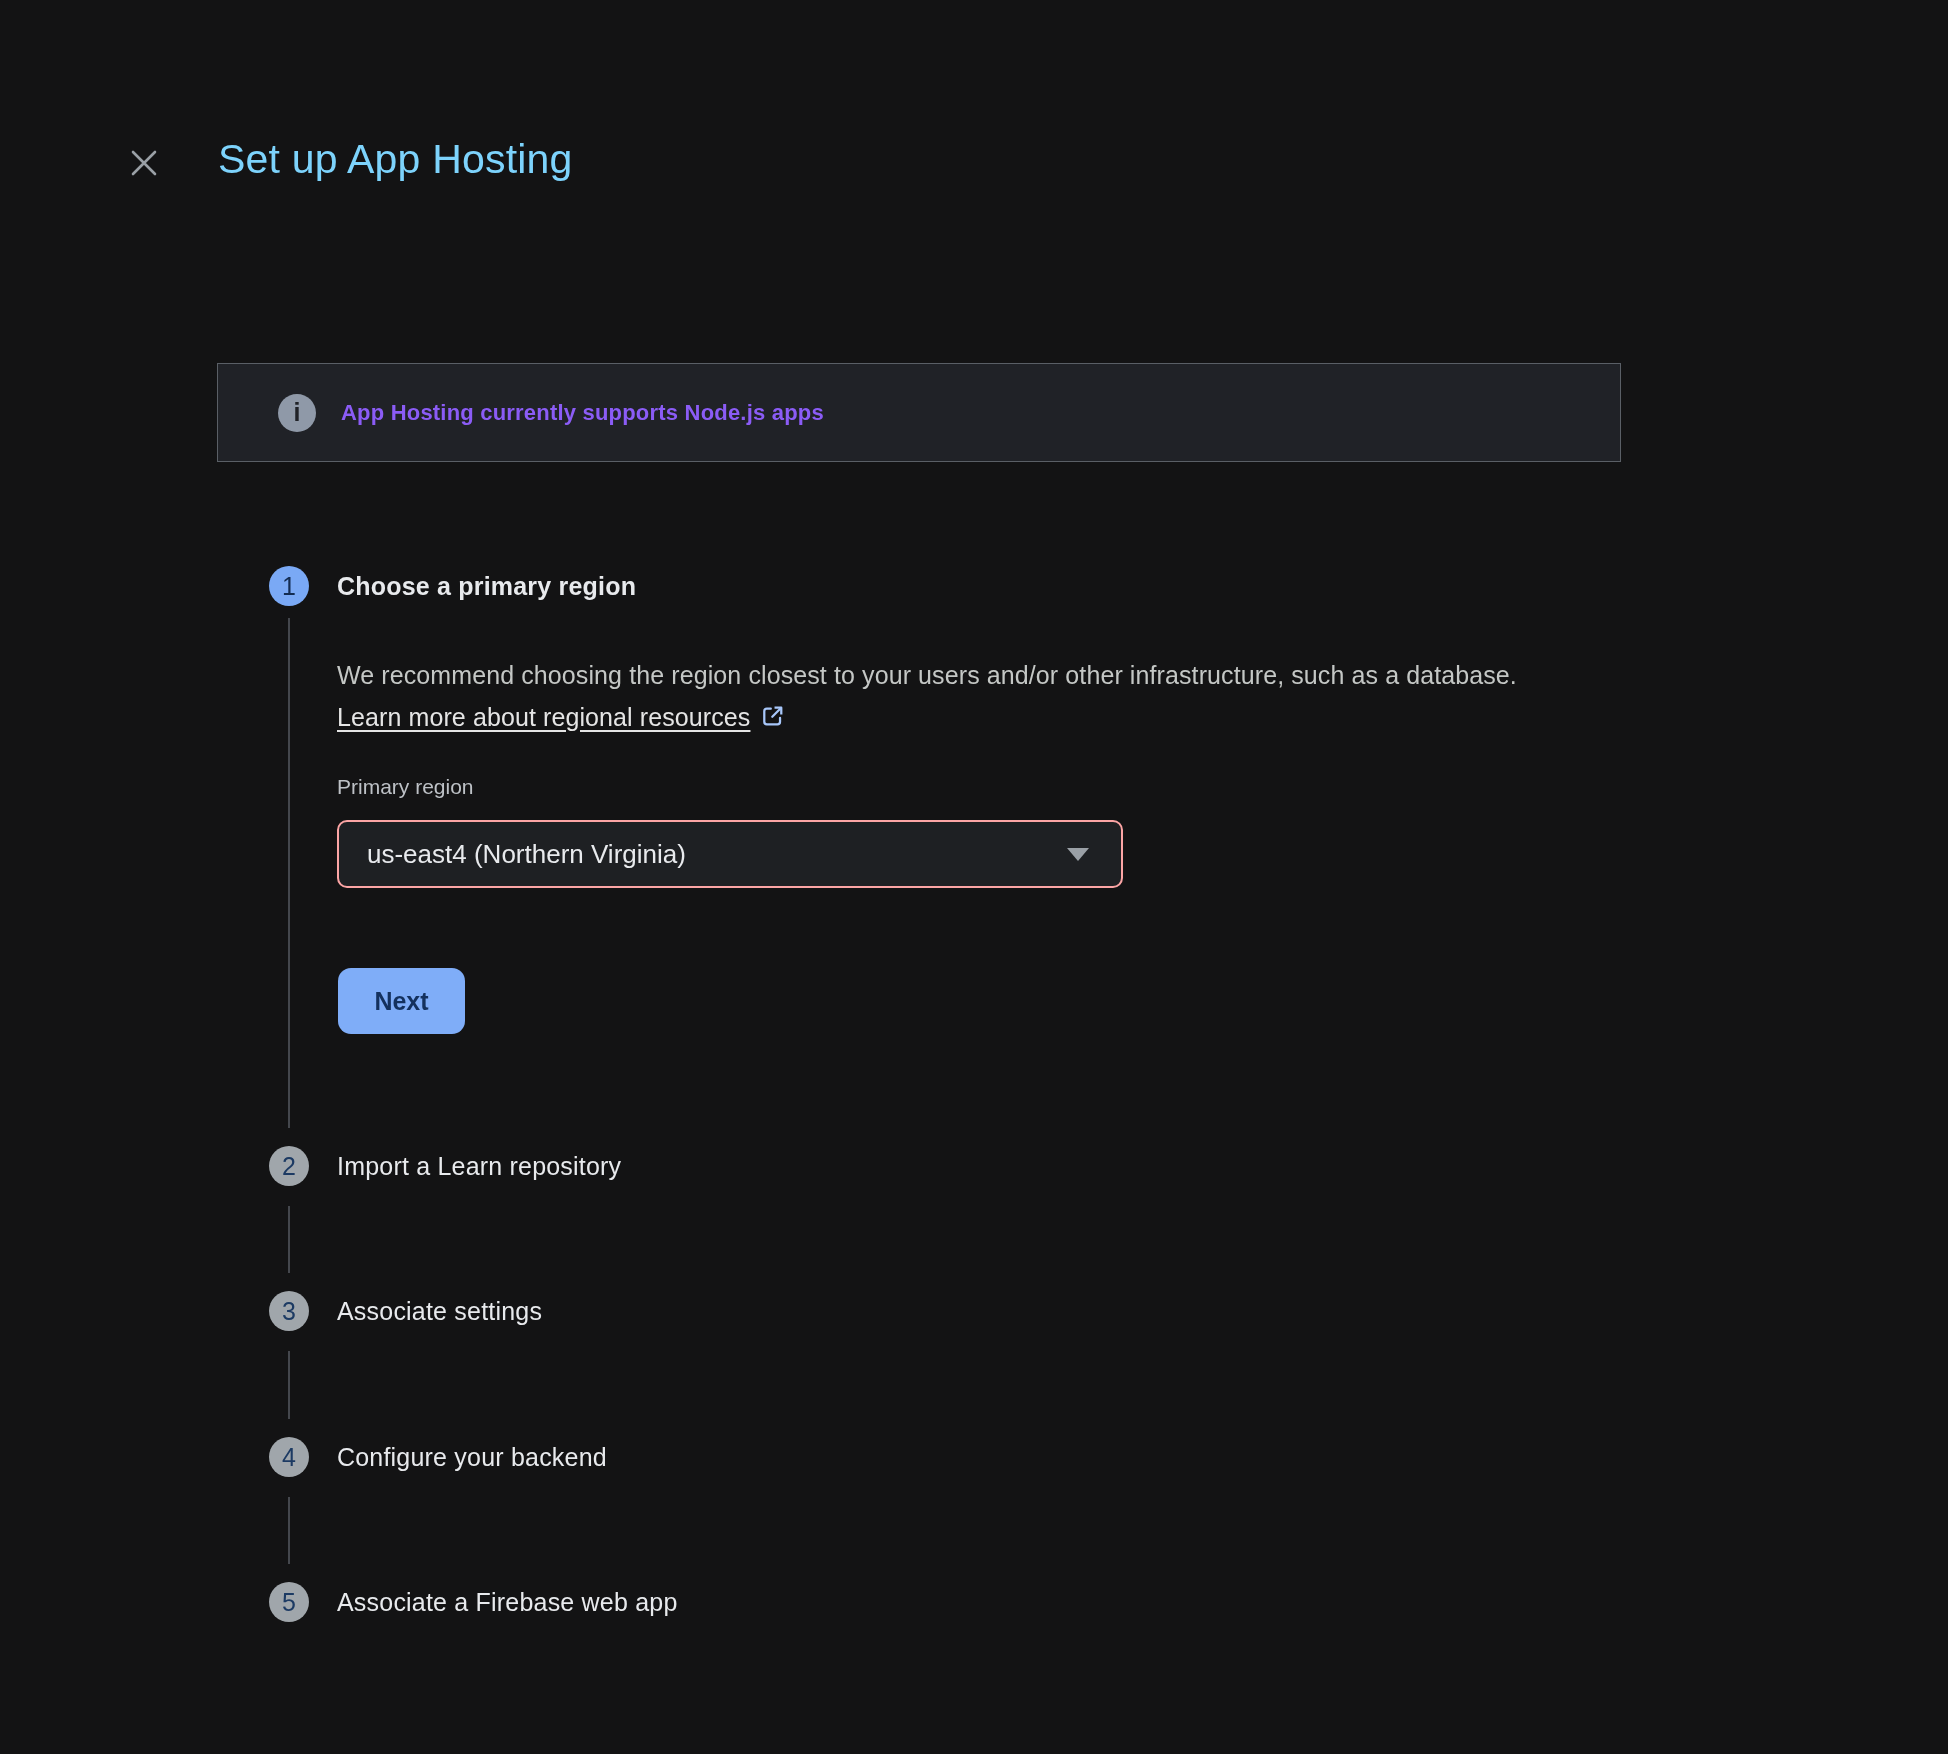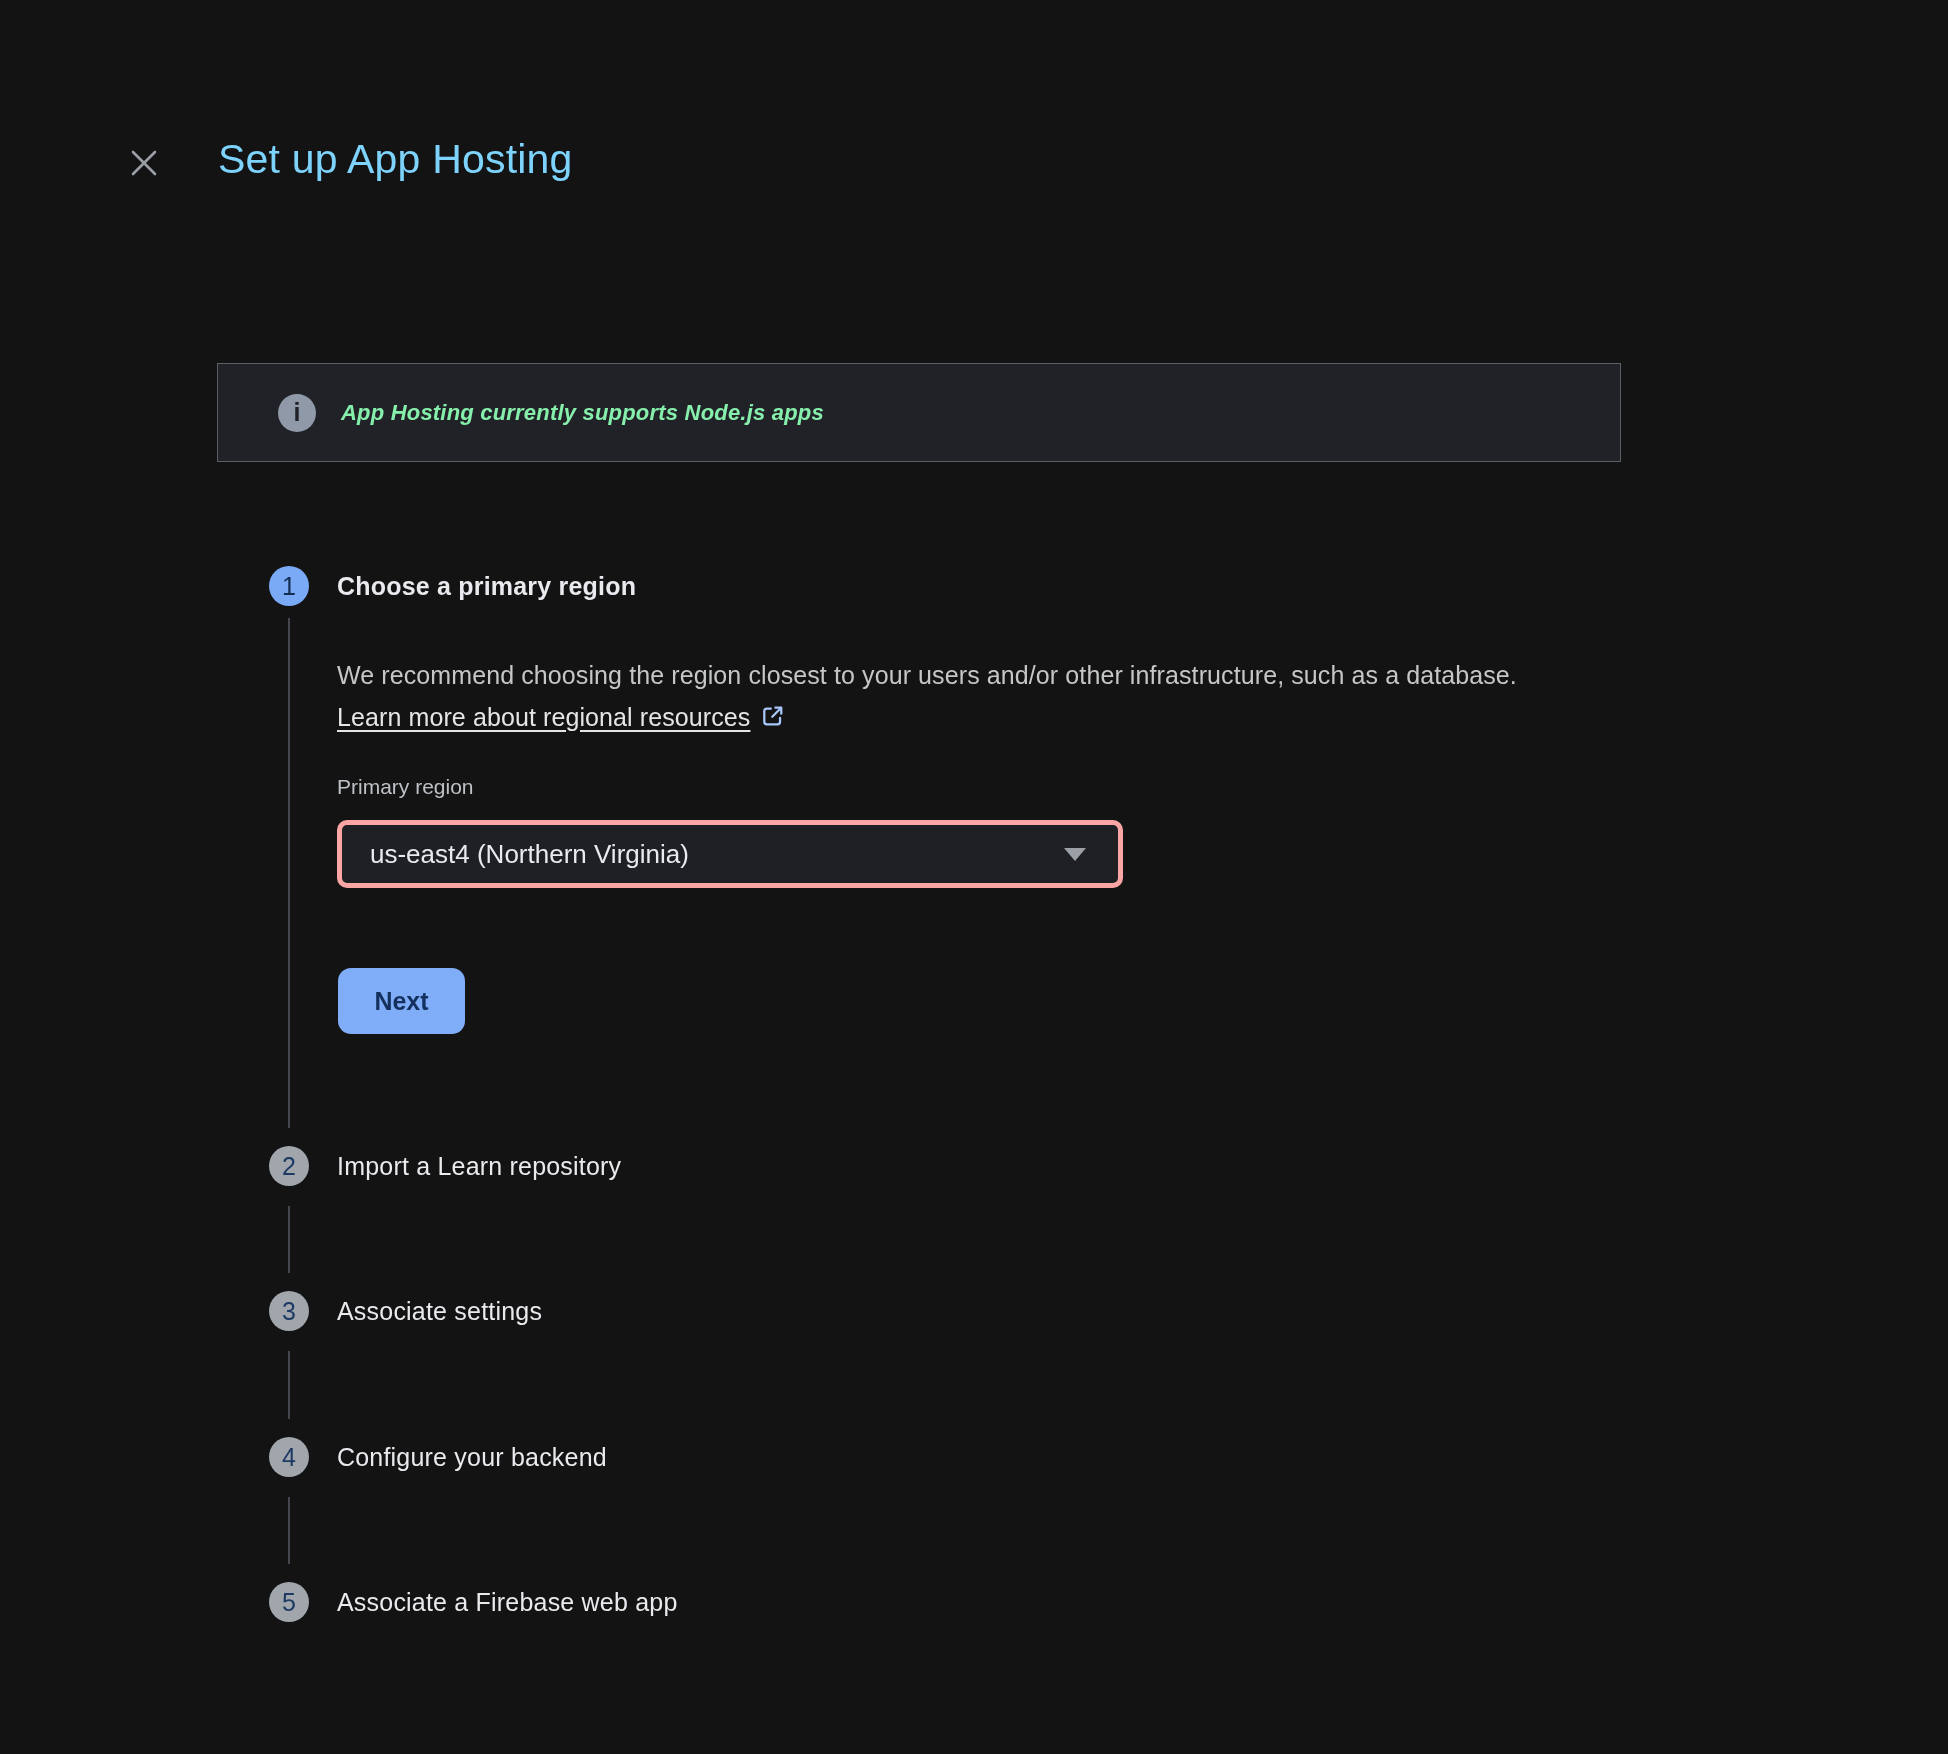--- a/index.html
+++ b/index.html
@@ -36,23 +36,22 @@
   }
   .info-icon {
     width: 38px; height: 38px; border-radius: 50%;
     background: #8f99a8; color: #202227;
     display: flex; align-items: center; justify-content: center;
     font-size: 25px; font-weight: 700;
     margin-left: 60px; flex: none;
   }
   .banner-text {
     margin-left: 25px;
-    font-size: 22px; font-weight: 700; color: #86efac;
+    font-size: 22px; font-weight: 700; color: #8b5cf6;
     letter-spacing: 0.2px;
-    font-style: italic;
   }
 
   
   .step-circle {
     position: absolute; left: 269px;
     width: 40px; height: 40px; border-radius: 50%;
     background: #a0a6ab; color: #1c3a63;
     display: flex; align-items: center; justify-content: center;
     font-size: 25px;
   }
@@ -83,21 +82,21 @@
   .ext-icon { display: inline-block; vertical-align: -4px; margin-left: 9px; }
 
   .field-label {
     position: absolute; left: 337px; top: 775px;
     font-size: 21px; color: #bdc1c6;
   }
   .dropdown {
     position: absolute; left: 337px; top: 820px;
     width: 786px; height: 68px;
     background: #1e2023;
-    border: 5px solid #fca5a5; border-radius: 10px;
+    border: 2px solid #fca5a5; border-radius: 10px;
     display: flex; align-items: center;
     cursor: pointer;
   }
   .dropdown-value { margin-left: 28px; font-size: 26px; color: #e8eaed; }
   .caret {
     position: absolute; right: 32px; top: 50%; margin-top: -6px;
     width: 0; height: 0;
     border-left: 11px solid transparent;
     border-right: 11px solid transparent;
     border-top: 13px solid #9aa0a6;

